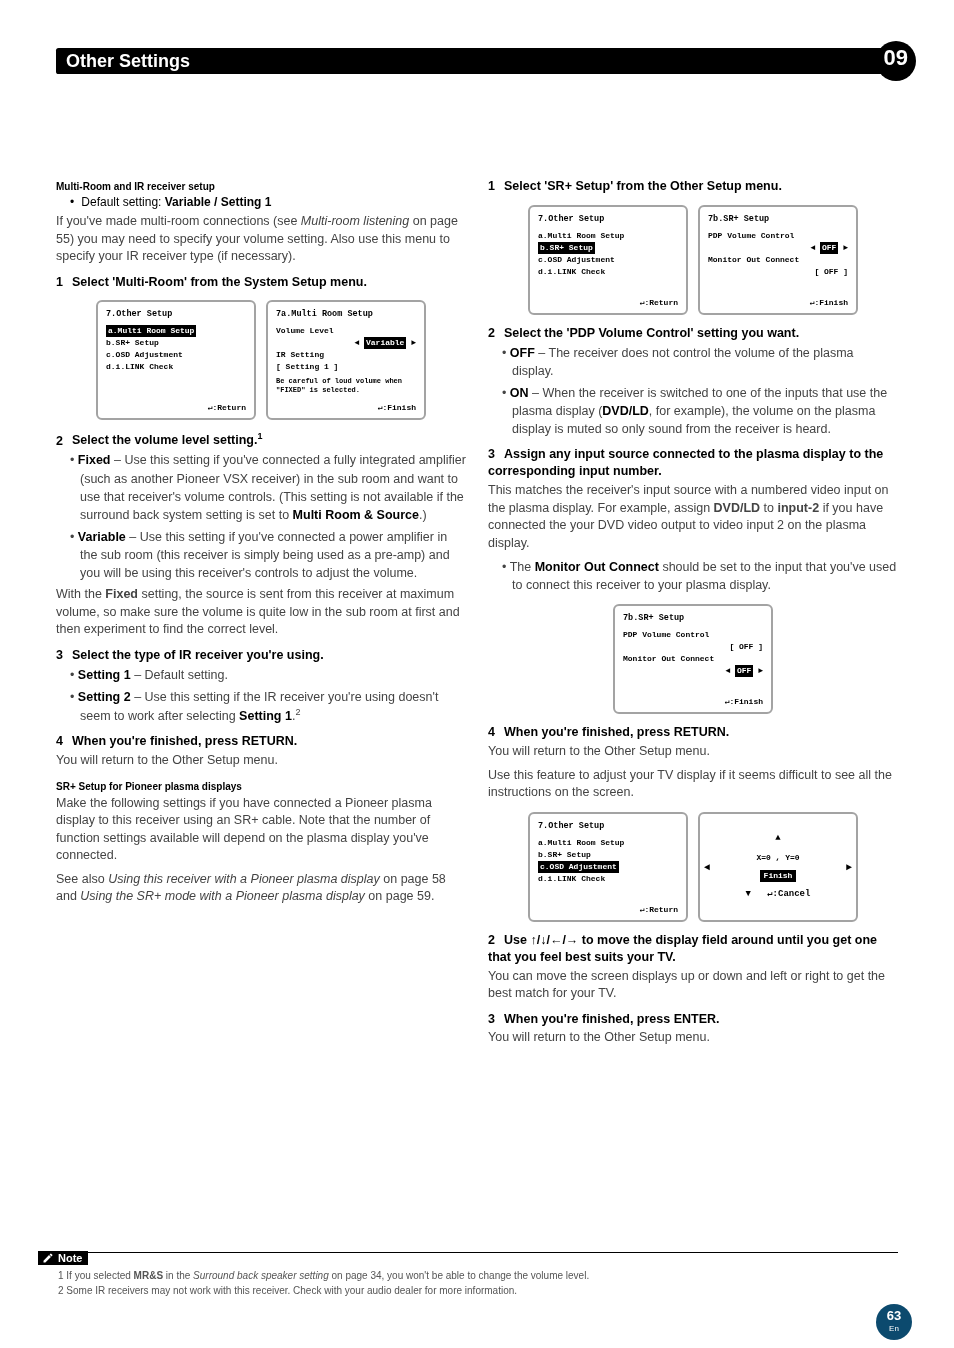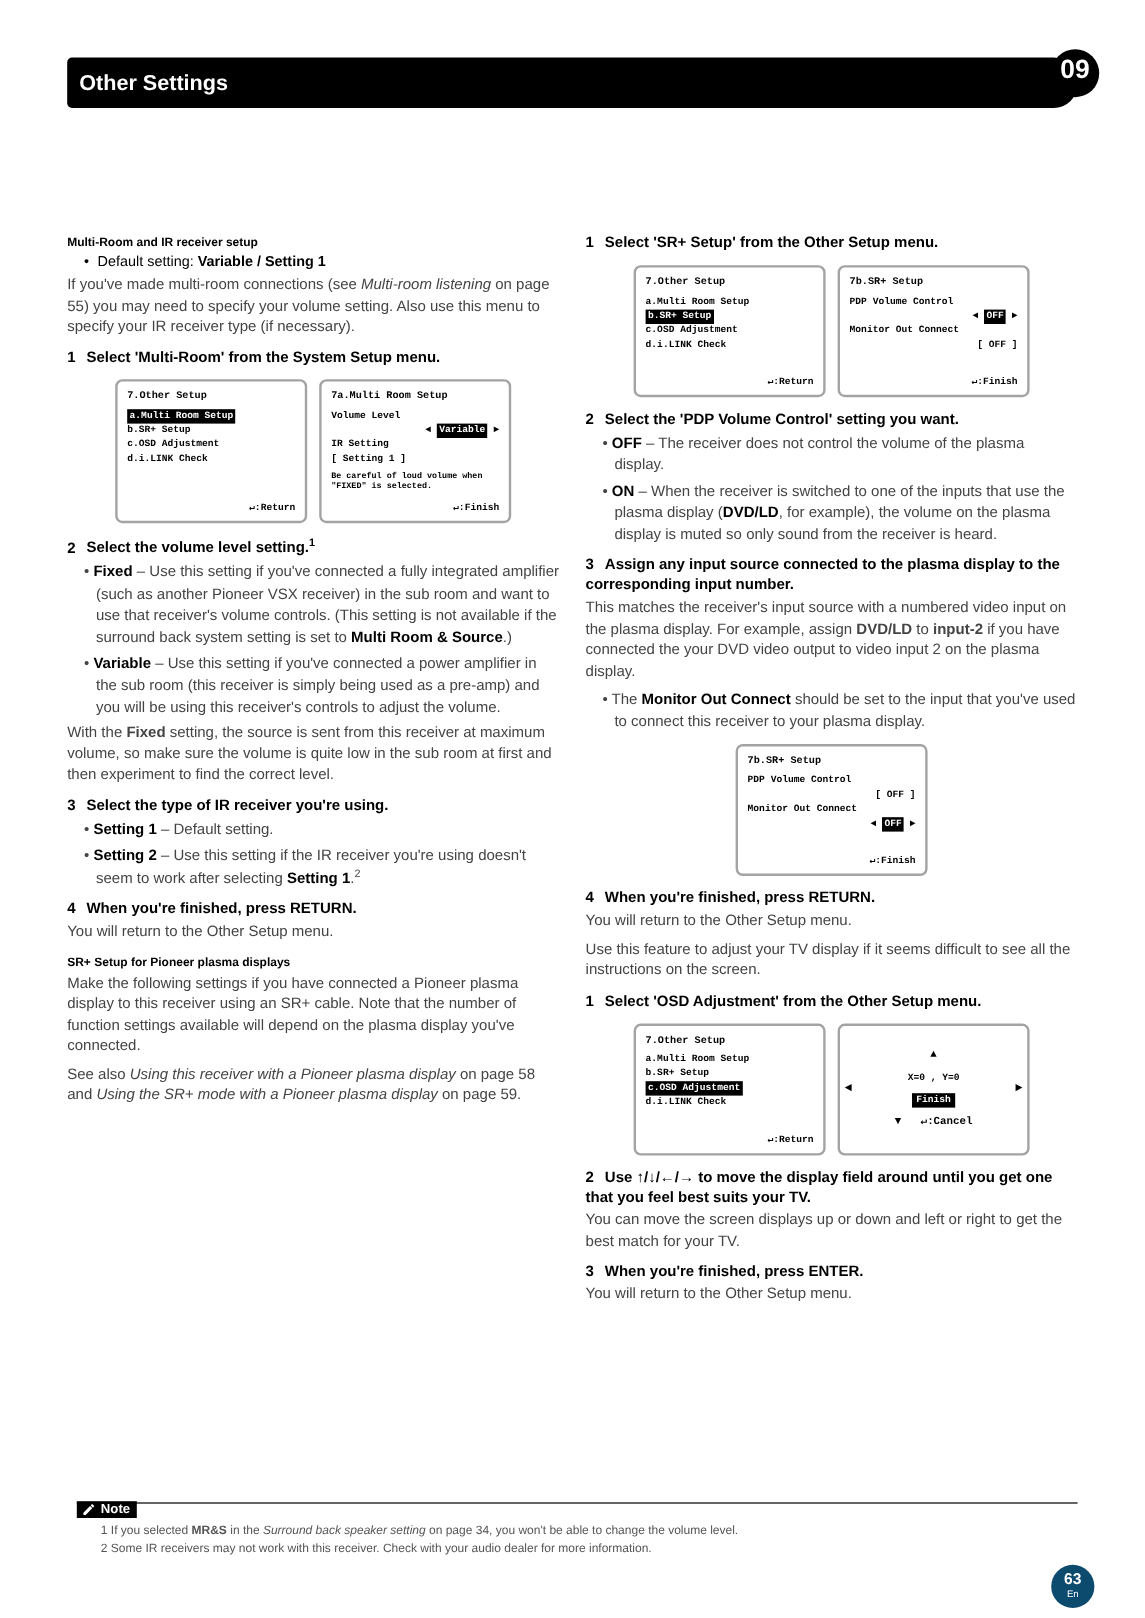--- a/index.html
+++ b/index.html
@@ -22,21 +22,21 @@
     display: flex;
     align-items: center;
     margin-bottom: 96px;
   }
   .chapter-bar {
     flex: 1;
     display: flex;
     align-items: center;
     background: #000;
     border-radius: 4px 20px 20px 4px;
-    height: 42px;
+    height: 26px;
     padding-left: 10px;
     position: relative;
   }
   .chapter-bar::after {
     content: "";
     position: absolute;
     right: -18px;
     top: -7px;
     width: 40px;
     height: 40px;
@@ -108,21 +108,21 @@
   .osd.blank .fin { background:#000; color:#fff; padding:0 4px; font-size:8px;}
   .osd.blank .side { position:absolute; font-size:10px; }
   .osd.blank .side.l { left:4px; top:50%; transform:translateY(-50%);}
   .osd.blank .side.r { right:4px; top:50%; transform:translateY(-50%);}
 
   .note-bar { 
     border-top: 1px solid #000;
     margin-top: 18px;
     padding-top: 0;
     position: absolute;
-    left: 64px; right: 56px;
+    left: 38px; right: 56px;
     bottom: 50px;
   }
   .note-label {
     display:inline-flex; align-items:center; gap:4px;
     background:#000; color:#fff; font-size:11px; font-weight:bold;
     padding:1px 6px 1px 4px; margin-top:-2px;
   }
   .note-label svg { width:12px; height:12px; }
   .footnotes { font-size:10px; color:#555; line-height:1.4; margin-top:2px;}
   .footnotes div { margin-top:1px;margin-left:20px; }
@@ -250,21 +250,20 @@
           <div class="item">Monitor Out Connect</div>
           <div class="item" style="text-align:right;">◄ <span class="hl">OFF</span> ►</div>
           <div class="footer">↵<span>:Finish</span></div>
         </div>
       </div>
 
       <div class="step"><span class="num">4</span><span>When you're finished, press RETURN.</span></div>
       <p class="body">You will return to the Other Setup menu.</p>
 
       <p class="body">Use this feature to adjust your TV display if it seems difficult to see all the instructions on the screen.</p>
-      <div class="step"><span class="num">1</span><span>Select 'OSD Adjustment' from the Other Setup menu.</span></div>
 
       <div class="osd-pair">
         <div class="osd tall">
           <div class="title">7.Other Setup</div>
           <div class="item">a.Multi Room Setup</div>
           <div class="item">b.SR+ Setup</div>
           <div class="item"><span class="hl">c.OSD Adjustment</span></div>
           <div class="item">d.i.LINK Check</div>
           <div class="footer">↵<span>:Return</span></div>
         </div>

